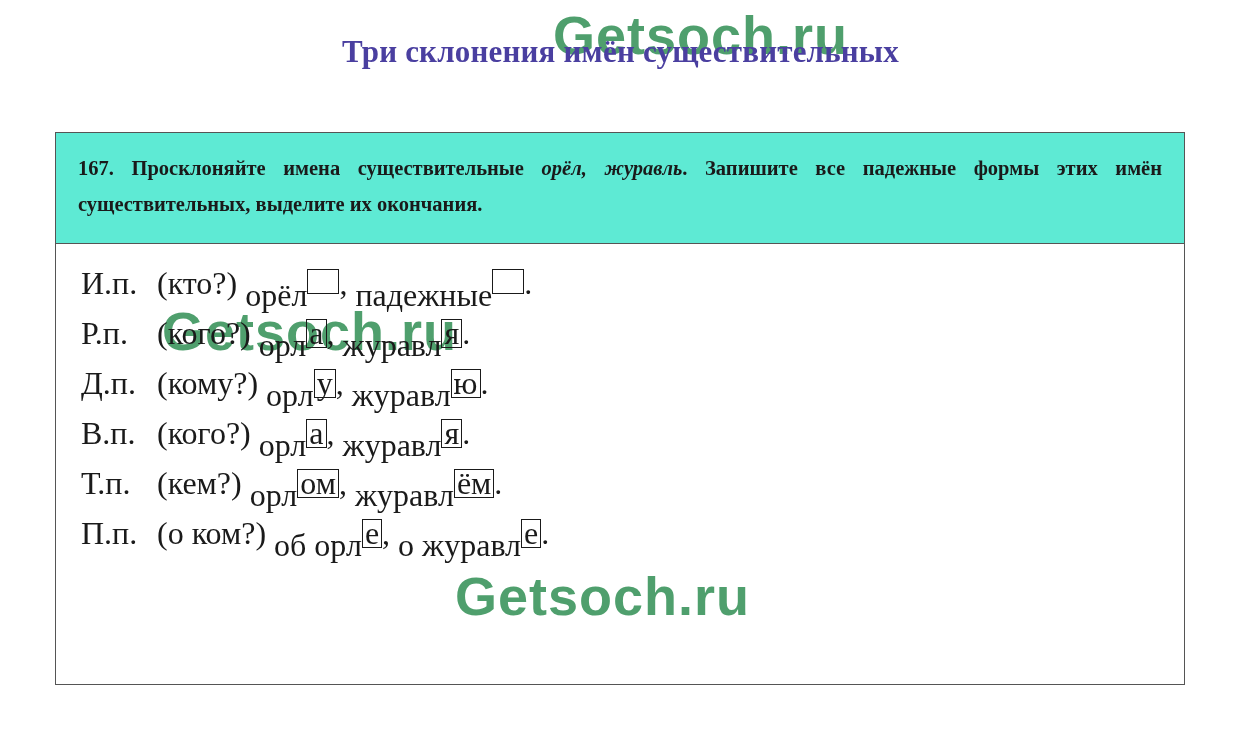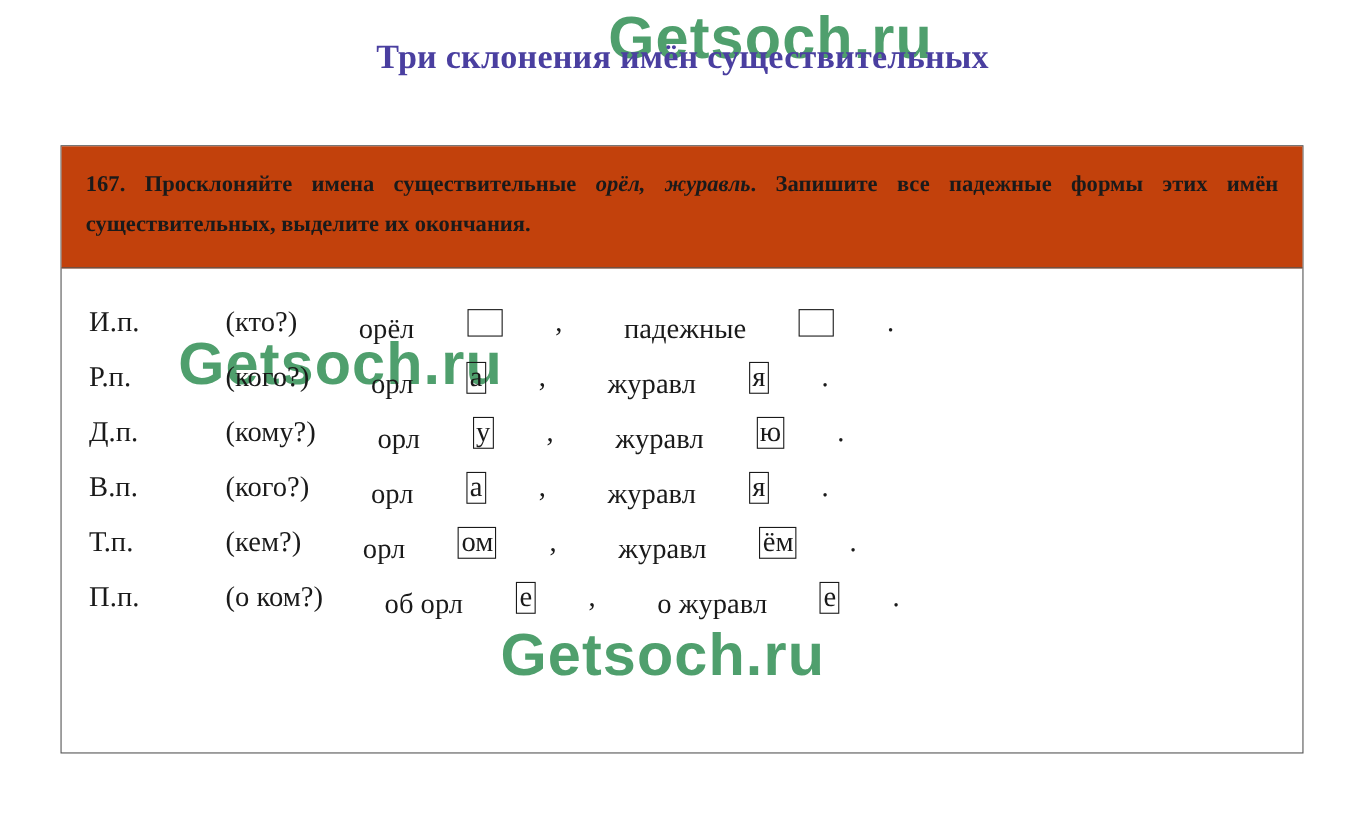--- a/index.html
+++ b/index.html
@@ -60,21 +60,21 @@
     position: absolute;
     left: 55px;
     top: 132px;
     width: 1130px;
     border: 1px solid #555555;
     box-sizing: border-box;
     z-index: 10;
     background: transparent;
   }
   .task-box {
-    background: #c2410c;
+    background: #5eead4;
     border-bottom: 1px solid #555555;
     padding: 18px 22px 20px 22px;
     box-sizing: border-box;
   }
   .task-text {
     font-family: "Liberation Serif", serif;
     font-weight: 700;
     font-size: 20.5px;
     color: #1a1a1a;
     line-height: 1.75;
@@ -88,29 +88,28 @@
   .answer-box {
     padding: 24px 0 28px 0;
     box-sizing: border-box;
     background: transparent;
     min-height: 440px;
     position: relative;
   }
 
   .line {
     display: flex;
-    align-items: center;
+    align-items: flex-start;
     font-family: "Liberation Serif", serif;
-    font-size: 26px;
+    font-size: 32px;
     color: #1a1a1a;
     padding-left: 25px;
     height: 50px;
     line-height: 30px;
     white-space: pre;
-    gap: 48px;
   }
   .line .case   { min-width: 58px; display: inline-block; }
   .line .q      { margin-left: 18px; }
   .line .w      { margin-left: 8px; margin-top: 12px; }
 
   
   .end {
     display: inline-block;
     border: 1.6px solid #1a1a1a;
     padding: 0 2px 1px 2px;

